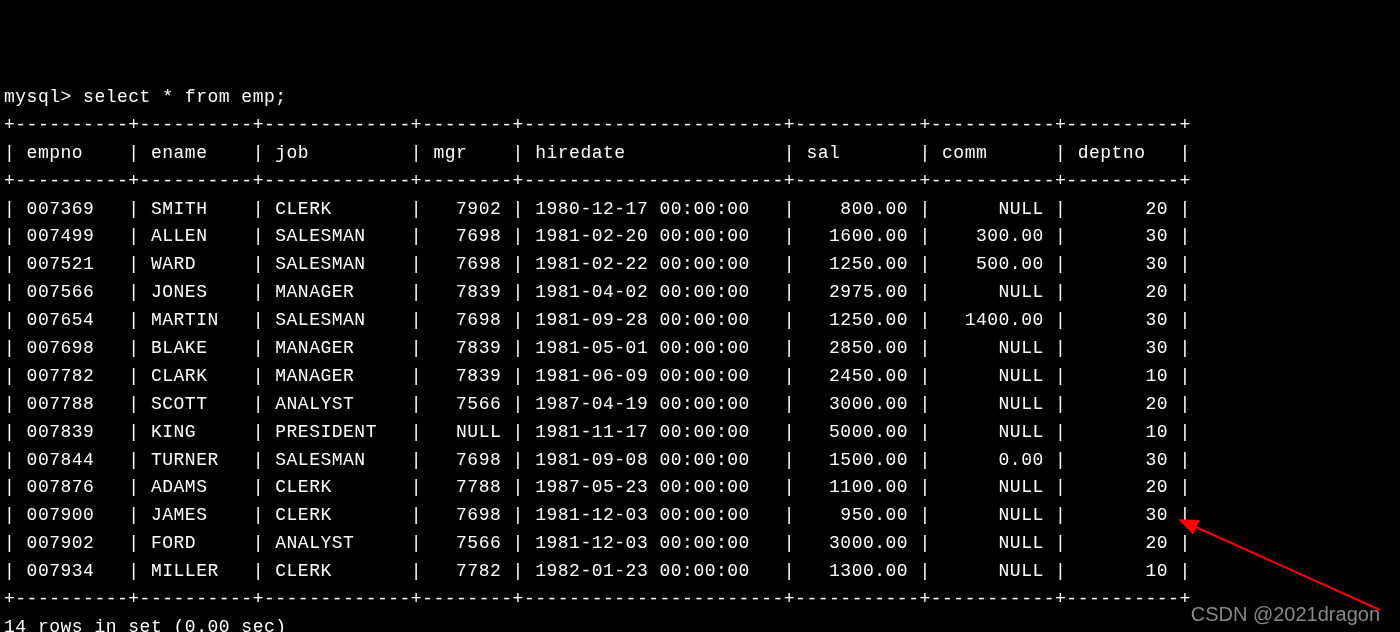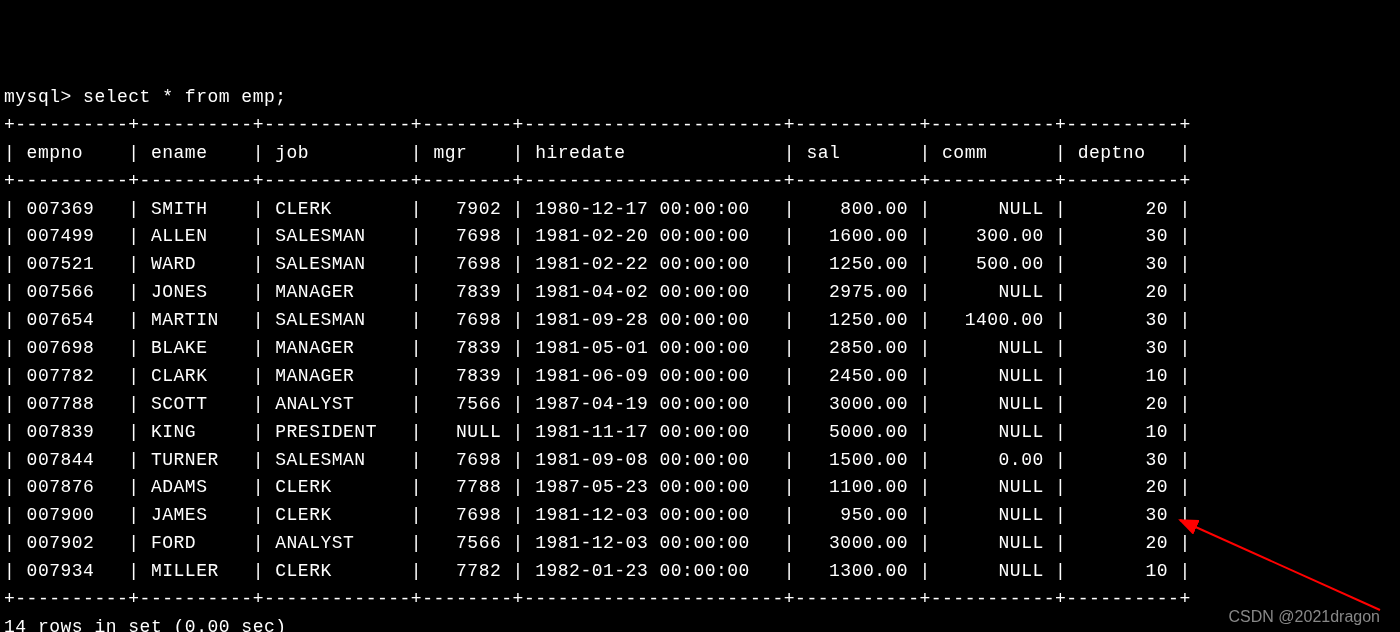--- a/index.html
+++ b/index.html
@@ -18,21 +18,21 @@
       width: 1400px;
       height: 632px;
       overflow: hidden;
       letter-spacing: 0.5px;
     }
     .watermark {
       position: absolute;
       bottom: 6px;
       right: 20px;
       color: #888;
-      font-size: 16px;
+      font-size: 20px;
       font-family: Arial, sans-serif;
       letter-spacing: normal;
     }
     .arrow {
       position: absolute;
       pointer-events: none;
     }
     pre {
       font-family: inherit;
       font-size: inherit;

